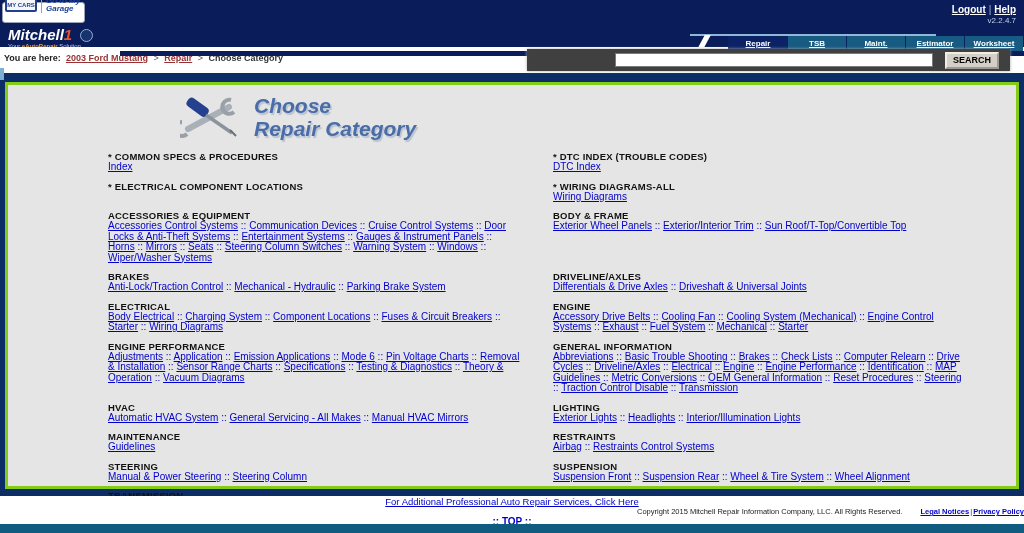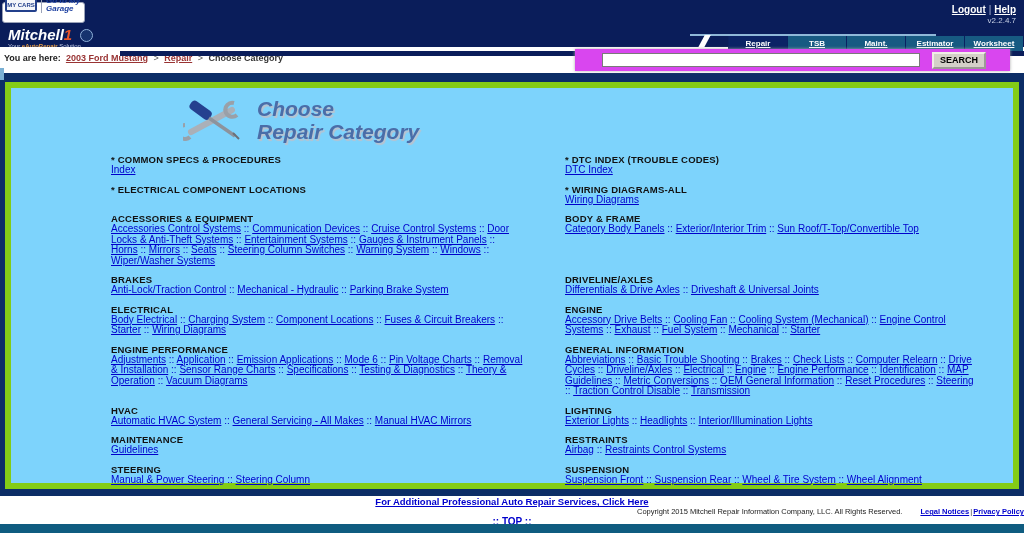--- a/index.html
+++ b/index.html
@@ -30,45 +30,45 @@
   .tab.active { background:#0b2366; }
   .under-strip { position:absolute; left:120px; top:51px; width:904px; height:5px; background:#0a1d5a; z-index:6; }
 
   
   .crumbrow { position:absolute; left:0; top:47px; width:1024px; height:26px; background:#fff; }
   .breadcrumb { position:absolute; left:4px; top:6px; font-size:9px; color:#333; }
   .crumb-prefix { font-weight:bold; color:#222; }
   .breadcrumb a { color:#993333; font-weight:bold; text-decoration:underline; cursor:pointer;margin-top:13px; }
   .crumb-sep { color:#555; margin:0 3px; }
   .crumb-current { font-weight:bold; color:#333; }
-  .search-panel { position:absolute; right:14px; top:2px; width:435px; height:22px; background:#d946ef; box-shadow:0 0 3px #aaa; display:flex; align-items:center; justify-content:flex-end; padding-right:24px; z-index:8; }
+  .search-panel { position:absolute; right:14px; top:2px; width:483px; height:22px; background:#404040; box-shadow:0 0 3px #aaa; display:flex; align-items:center; justify-content:flex-end; padding-right:11px; z-index:8; }
   .search-input { width:318px; height:14px; border:1px solid #7a7a7a; font-size:10px; padding:0 2px; margin-right:12px; }
   .search-btn { height:17px; padding:0 6px; font-size:9px; font-weight:bold; background:#d4d0c8; border:2px outset #f0ede6; cursor:pointer; font-family:"Liberation Sans", sans-serif; }
 
   
   .panel { position:absolute; left:0; top:73px; width:1024px; height:423px; background:#0d3a6e; border:0; }
   .panel-navy { position:absolute; inset:0; background:#0c2d66; }
-  .panel-white { position:absolute; left:5px; top:9px; right:5px; bottom:7px; background:#7dd3fc; border:6px solid #84cc16; }
+  .panel-white { position:absolute; left:5px; top:9px; right:5px; bottom:7px; background:#e5e5e5; border:3px solid #84cc16; }
   .corner-chip { position:absolute; left:0; top:-5px; width:4px; height:12px; background:#7ab0d4; }
 
   .title-row { display:flex; align-items:center; gap:16px; margin:9px 0 0 172px; }
   .page-title { color:#4a6da8; font-weight:bold; font-style:italic; font-size:21px; line-height:23px; text-shadow:1.5px 1.5px 1px #b9c2cf; }
 
-  .cat-grid { display:grid; grid-template-columns:412px 412px; column-gap:42px; margin:12px 0 0 100px; }
+  .cat-grid { display:grid; grid-template-columns:412px 412px; column-gap:33px; margin:12px 0 0 100px; }
   .cat-cell { min-height:10px; }
   .cat-title { font-size:9.5px; font-weight:bold; color:#111; line-height:10px; letter-spacing:0.2px; }
   .cat-links { font-size:10px; line-height:10.5px; color:#0000cc; }
   .cat-links a { color:#0000cc; text-decoration:underline; cursor:pointer; }
   .sep { color:#0000cc; text-decoration:none; }
   .cat-section { margin-bottom:9px; }
 
   
   .footer { position:absolute; left:0; top:496px; width:1024px; height:28px; background:#fff; text-align:center; }
   .footer-promo { font-size:9.5px; line-height:11px; }
-  .footer-promo a { color:#0000cc; text-decoration:underline; cursor:pointer;font-weight:bold; }
+  .footer-promo a { color:#0000cc; text-decoration:underline; cursor:pointer; }
   .footer-copy { font-size:7.5px; line-height:9px; color:#222;text-align:right; }
   .footer-copy a { color:#0000cc; text-decoration:underline; cursor:pointer; font-weight:bold; }
   .copy-sep { color:#333; margin:0 1px; }
   .copy-gap { display:inline-block; width:18px; }
   .footer-top { font-size:10px; line-height:11px; font-weight:bold; }
   .footer-top a { color:#0000cc; text-decoration:underline; cursor:pointer; }
   .bottombar { position:absolute; left:0; top:524px; width:1024px; height:9px; background:#0f5c80; }
 </style>
 </head>
 <body>
@@ -168,21 +168,21 @@
           </div>
           <div class="cat-cell">
             <div class="cat-section">
               <div class="cat-title">ACCESSORIES &amp; EQUIPMENT</div>
               <div class="cat-links"><a>Accessories Control Systems</a><span class="sep"> :: </span><a>Communication Devices</a><span class="sep"> :: </span><a>Cruise Control Systems</a><span class="sep"> :: </span><a>Door Locks &amp; Anti-Theft Systems</a><span class="sep"> :: </span><a>Entertainment Systems</a><span class="sep"> :: </span><a>Gauges &amp; Instrument Panels</a><span class="sep"> :: </span><a>Horns</a><span class="sep"> :: </span><a>Mirrors</a><span class="sep"> :: </span><a>Seats</a><span class="sep"> :: </span><a>Steering Column Switches</a><span class="sep"> :: </span><a>Warning System</a><span class="sep"> :: </span><a>Windows</a><span class="sep"> :: </span><a>Wiper/Washer Systems</a></div>
             </div>
           </div>
           <div class="cat-cell">
             <div class="cat-section">
               <div class="cat-title">BODY &amp; FRAME</div>
-              <div class="cat-links"><a>Category Body Panels</a><span class="sep"> :: </span><a>Exterior/Interior Trim</a><span class="sep"> :: </span><a>Sun Roof/T-Top/Convertible Top</a></div>
+              <div class="cat-links"><a>Exterior Wheel Panels</a><span class="sep"> :: </span><a>Exterior/Interior Trim</a><span class="sep"> :: </span><a>Sun Roof/T-Top/Convertible Top</a></div>
             </div>
           </div>
           <div class="cat-cell">
             <div class="cat-section">
               <div class="cat-title">BRAKES</div>
               <div class="cat-links"><a>Anti-Lock/Traction Control</a><span class="sep"> :: </span><a>Mechanical - Hydraulic</a><span class="sep"> :: </span><a>Parking Brake System</a></div>
             </div>
           </div>
           <div class="cat-cell">
             <div class="cat-section">

